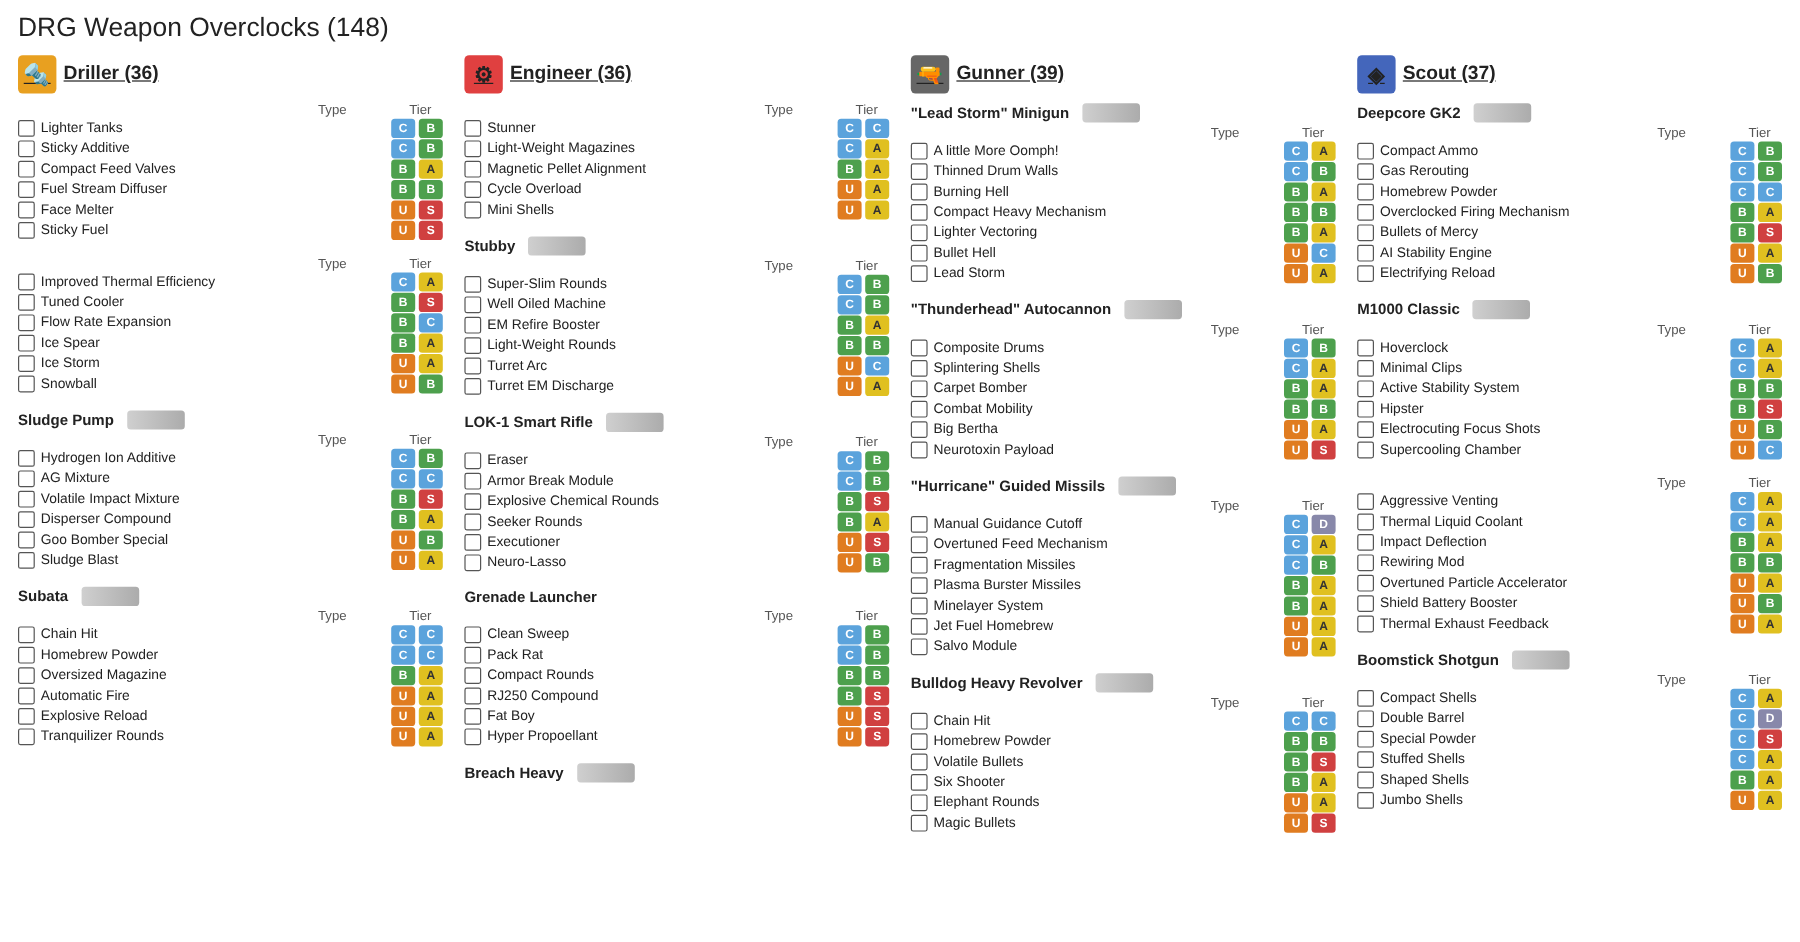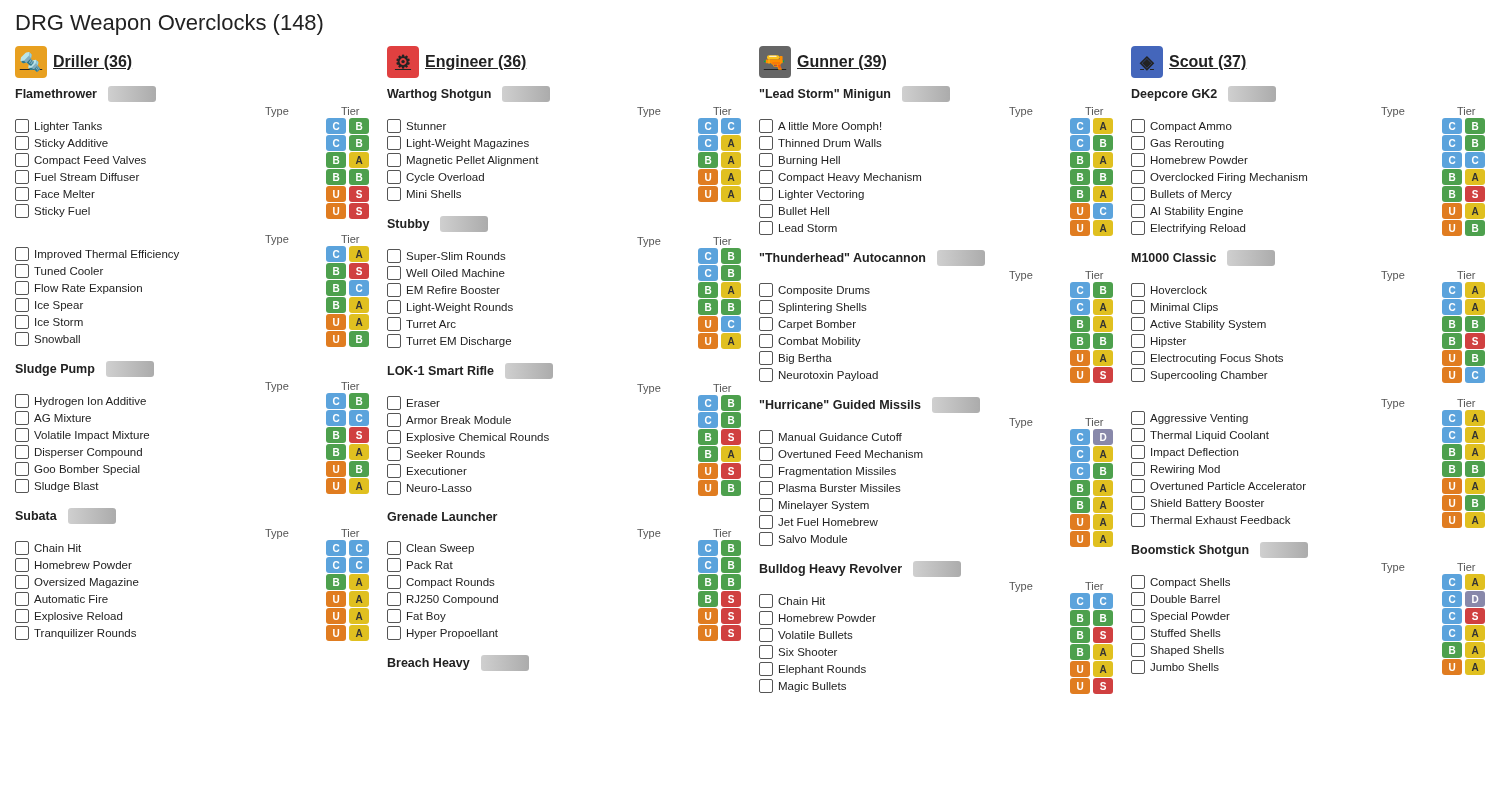--- a/index.html
+++ b/index.html
@@ -121,24 +121,20 @@
 
 <h1>DRG Weapon Overclocks (148)</h1>
 
 <div class="columns">
 <div class="column">
       <div class="class-header">
         <span class="class-icon" style="background: rgb(232, 160, 32);">🔩</span>
         <span>Driller (36)</span>
       </div>
       <div class="weapon-section">
-        <div class="weapon-header">
-          <span class="weapon-name">Flamethrower</span>
-          <span class="wpn-art"></span>
-        </div>
         <div class="col-headers">
           <span class="name-col"></span>
           <span class="type-col">Type</span>
           <span class="tier-col">Tier</span>
         </div>
         <div class="overclock-row">
           <div class="checkbox"></div>
           <span class="oc-name">Lighter Tanks</span>
           <span class="badge badge-C">C</span>
           <span class="badge badge-B">B</span>
@@ -311,24 +307,20 @@
           <span class="badge badge-A">A</span>
         </div>
       </div>
     </div>
     <div class="column">
       <div class="class-header">
         <span class="class-icon" style="background: rgb(224, 64, 64);">⚙</span>
         <span>Engineer (36)</span>
       </div>
       <div class="weapon-section">
-        <div class="weapon-header">
-          <span class="weapon-name">Warthog Shotgun</span>
-          <span class="wpn-art"></span>
-        </div>
         <div class="col-headers">
           <span class="name-col"></span>
           <span class="type-col">Type</span>
           <span class="tier-col">Tier</span>
         </div>
         <div class="overclock-row">
           <div class="checkbox"></div>
           <span class="oc-name">Stunner</span>
           <span class="badge badge-C">C</span>
           <span class="badge badge-C">C</span>

